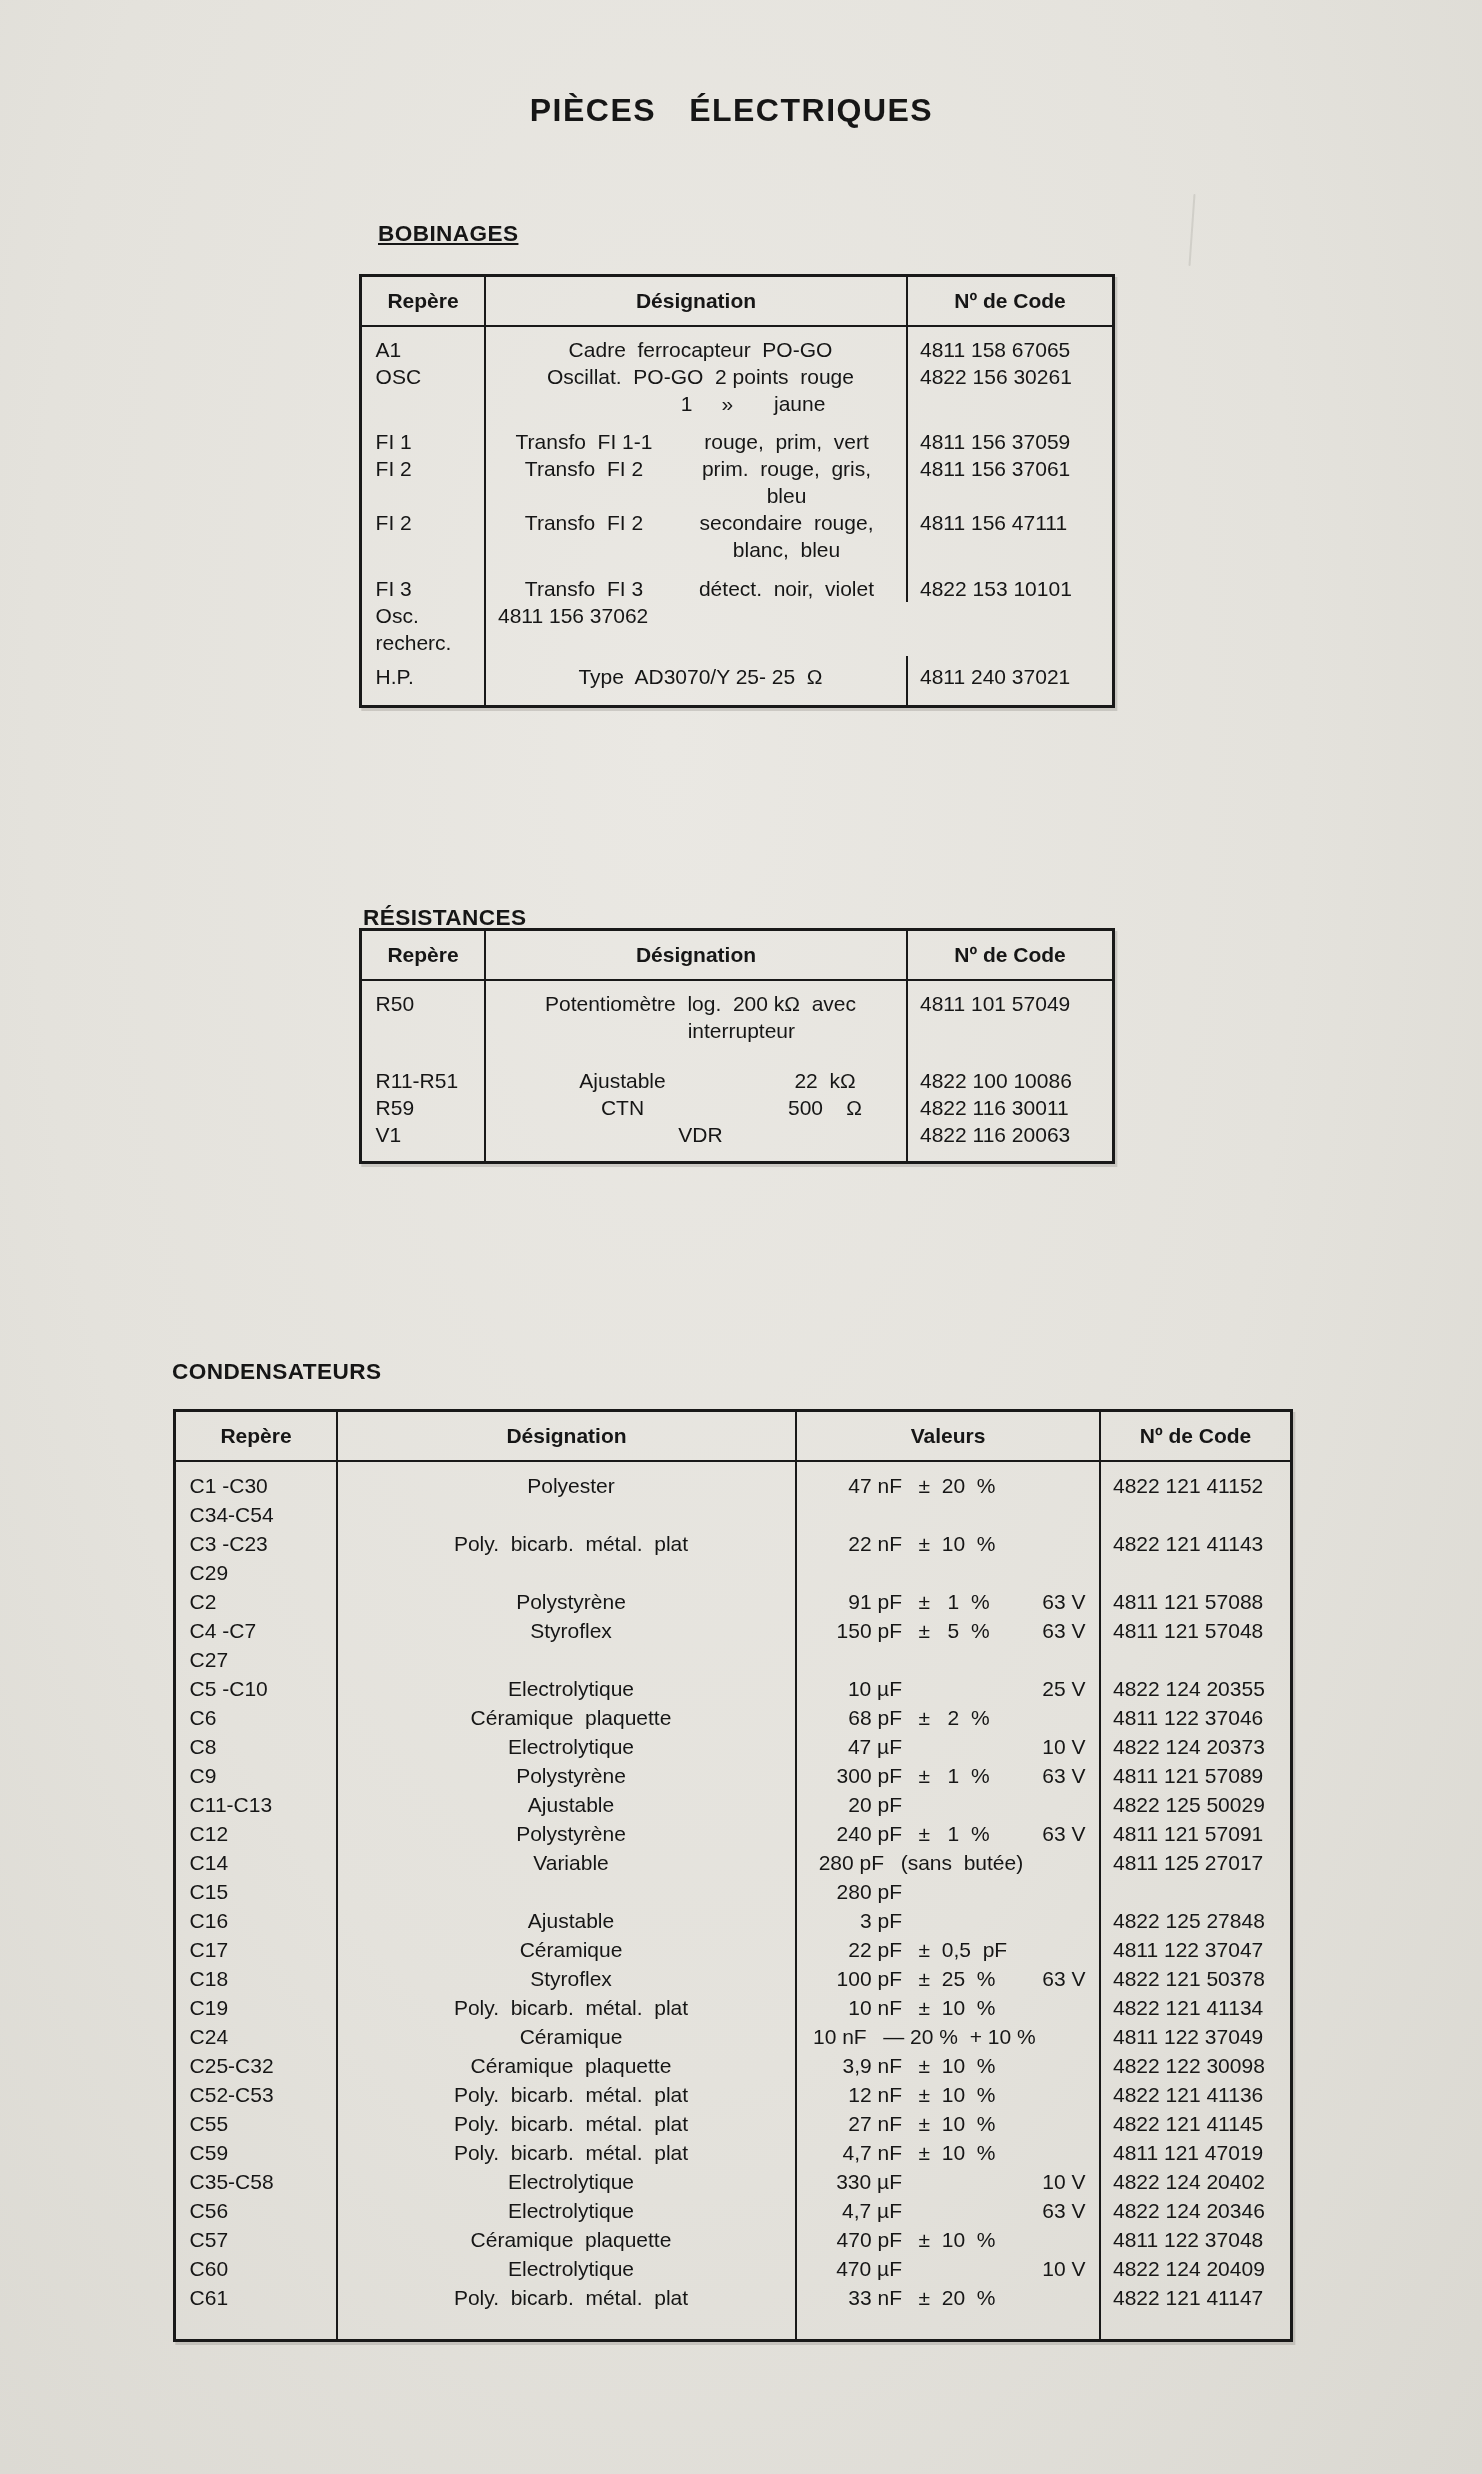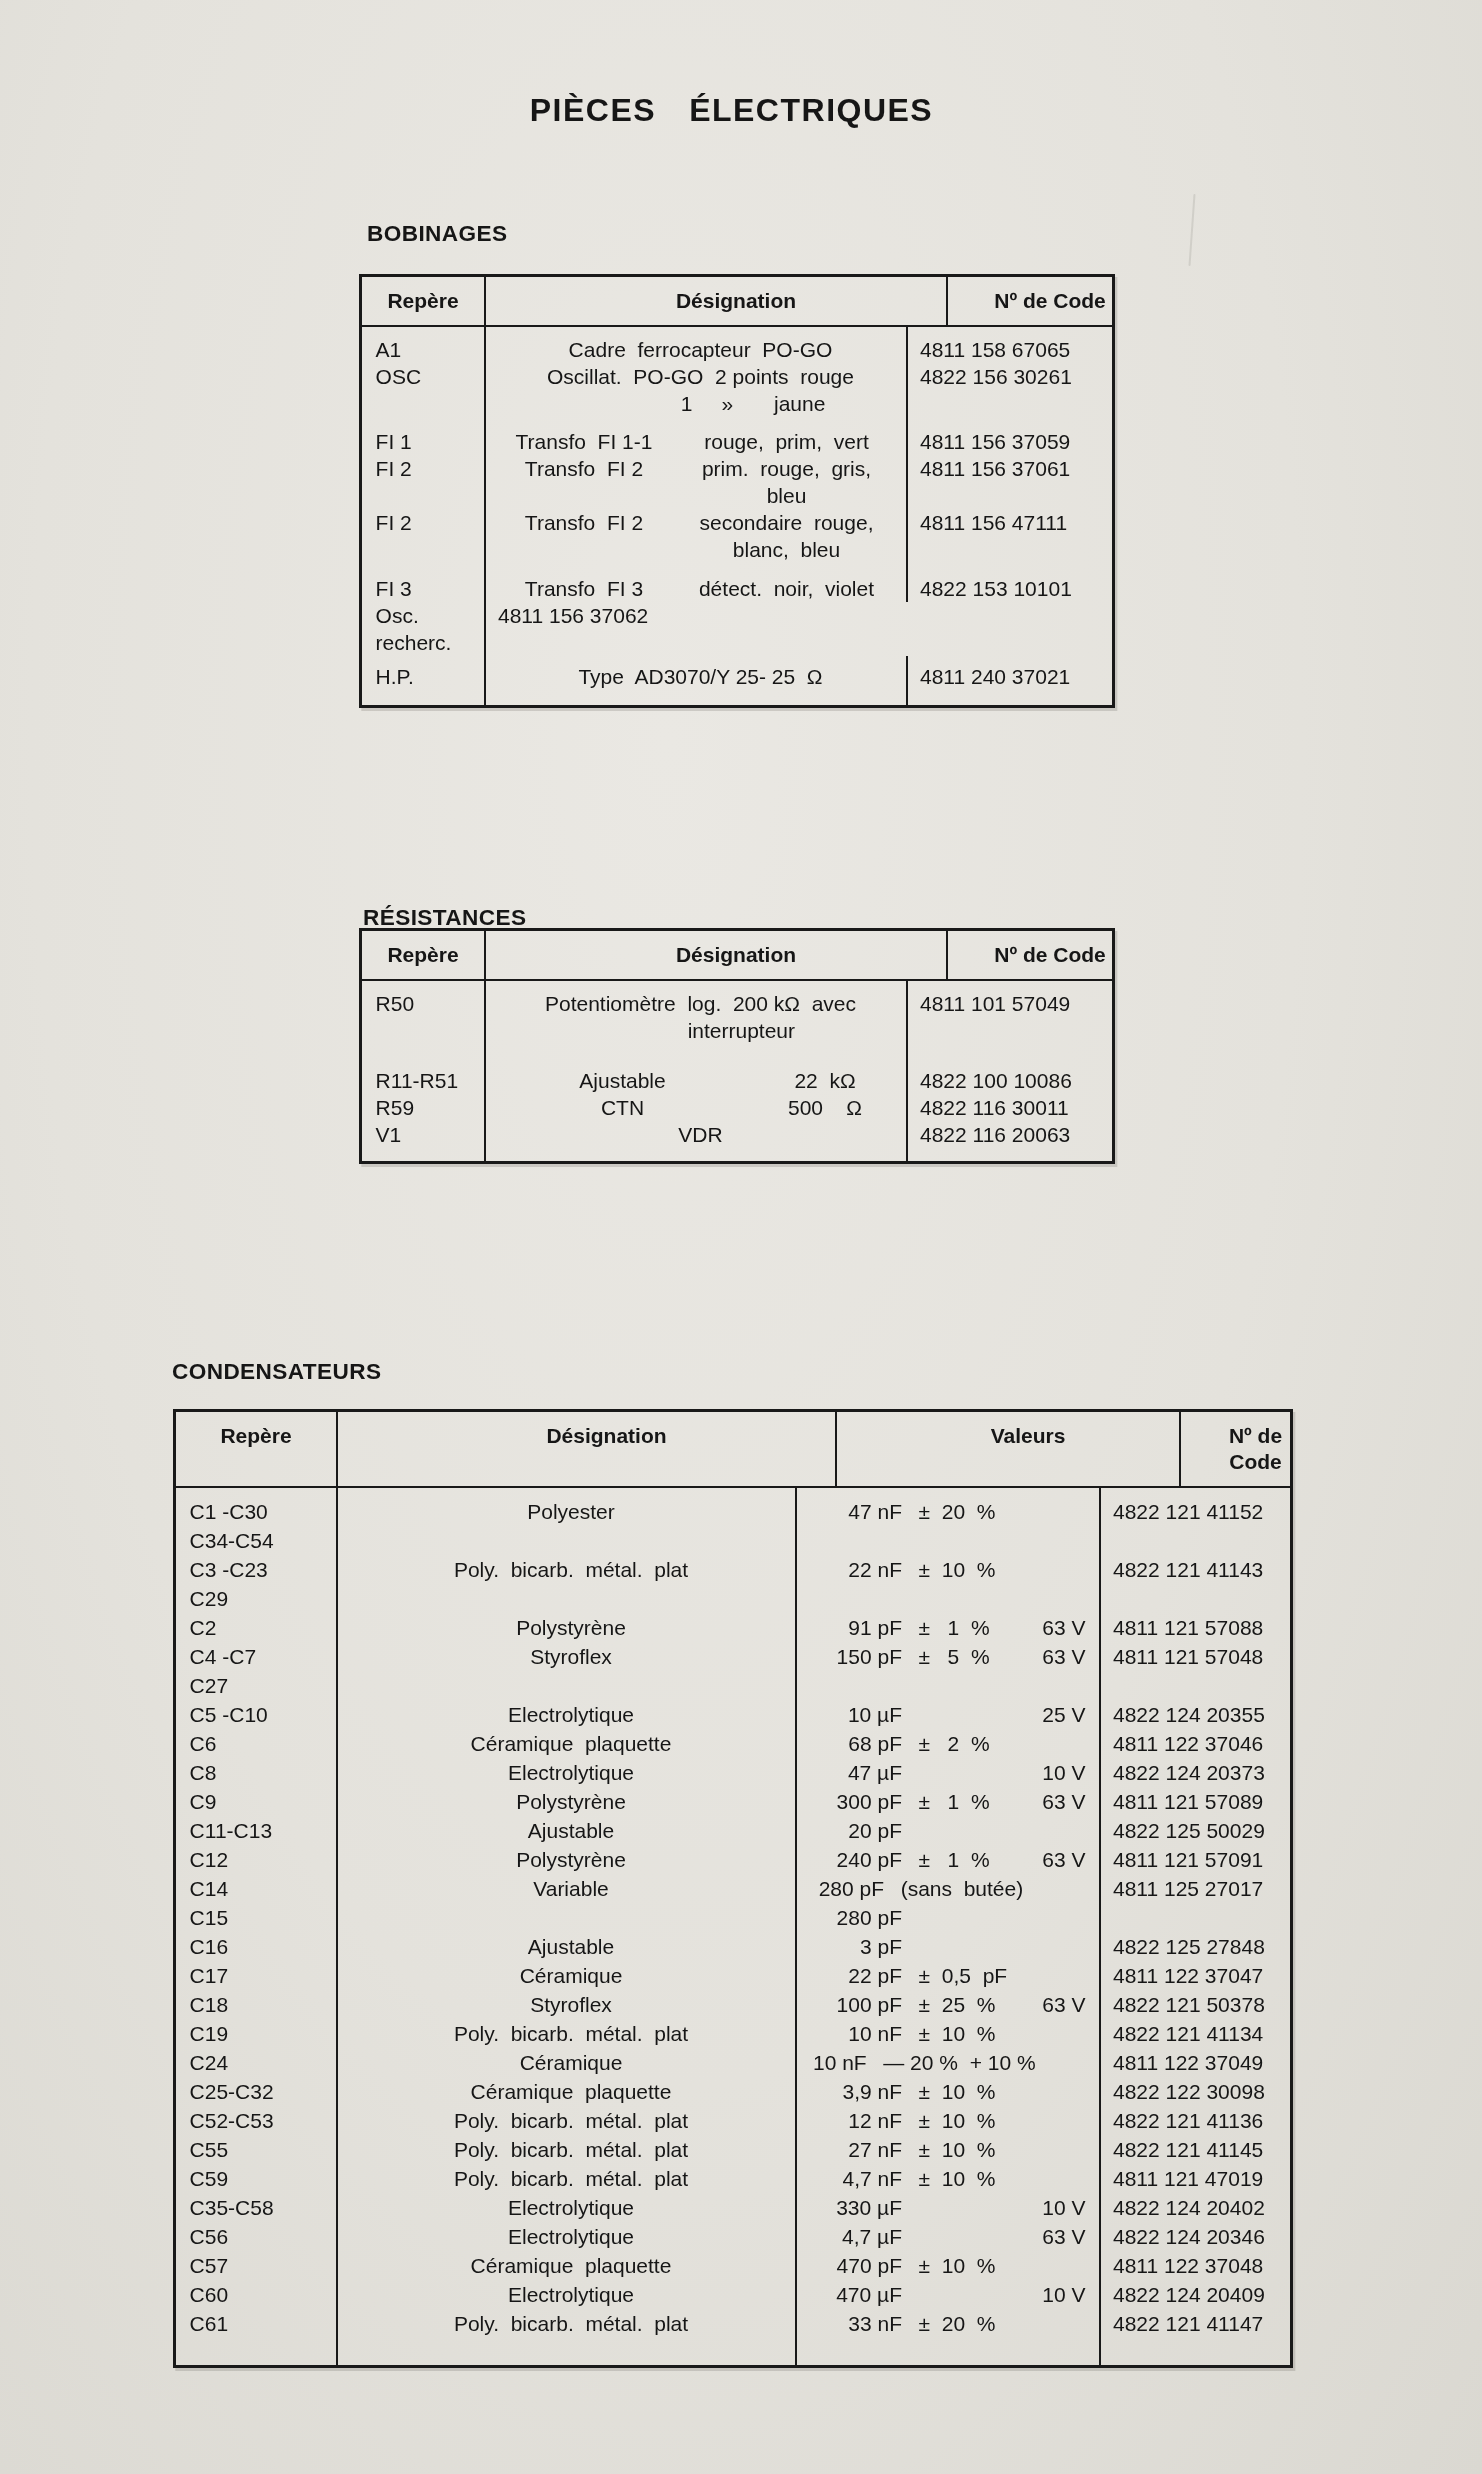--- a/index.html
+++ b/index.html
@@ -10,30 +10,30 @@
     font-family:"Liberation Sans","DejaVu Sans",sans-serif;
     color:#161616;
   }
   .page-title{
     position:absolute;top:92px;left:0;width:1463px;text-align:center;
     font-size:32px;font-weight:bold;letter-spacing:1.5px;word-spacing:22.6px;margin:0;
   }
   .section-heading{
     position:absolute;font-size:22.6px;font-weight:bold;letter-spacing:0.4px;
   }
-  .h-bob{left:367px;top:221px;}
+  .h-bob{left:378px;top:221px;text-decoration:underline;}
   .h-res{left:363px;top:878px;margin-top:27px;}
   .h-cond{left:172px;top:1359px;}
 
   .table{position:absolute;border:3px solid #191919;box-shadow:2.3px 3px 0 rgba(70,68,60,0.18);}
   .t-bob{left:359px;top:274px;width:750px;}
   .t-res{left:359px;top:928px;width:750px;}
   .t-cond{left:173px;top:1409px;width:1114px;}
 
-  .thead{display:flex;border-bottom:2.3px solid #191919;font-weight:bold;gap:40px;}
+  .thead{display:flex;border-bottom:2.3px solid #191919;font-weight:bold;}
   .th{padding:11.3px 4.5px;text-align:center;font-size:21px;line-height:25.6px;box-sizing:border-box;}
 
   .c-repere,.c-des,.c-val{border-right:2.3px solid #191919;}
 
   .t-small .c-repere{width:124px;}
   .t-small .c-des{width:422px;}
   .t-small .c-code{flex:1;}
   .t-cond .c-repere{width:162px;}
   .t-cond .c-des{width:459px;}
   .t-cond .c-val{width:304px;}

